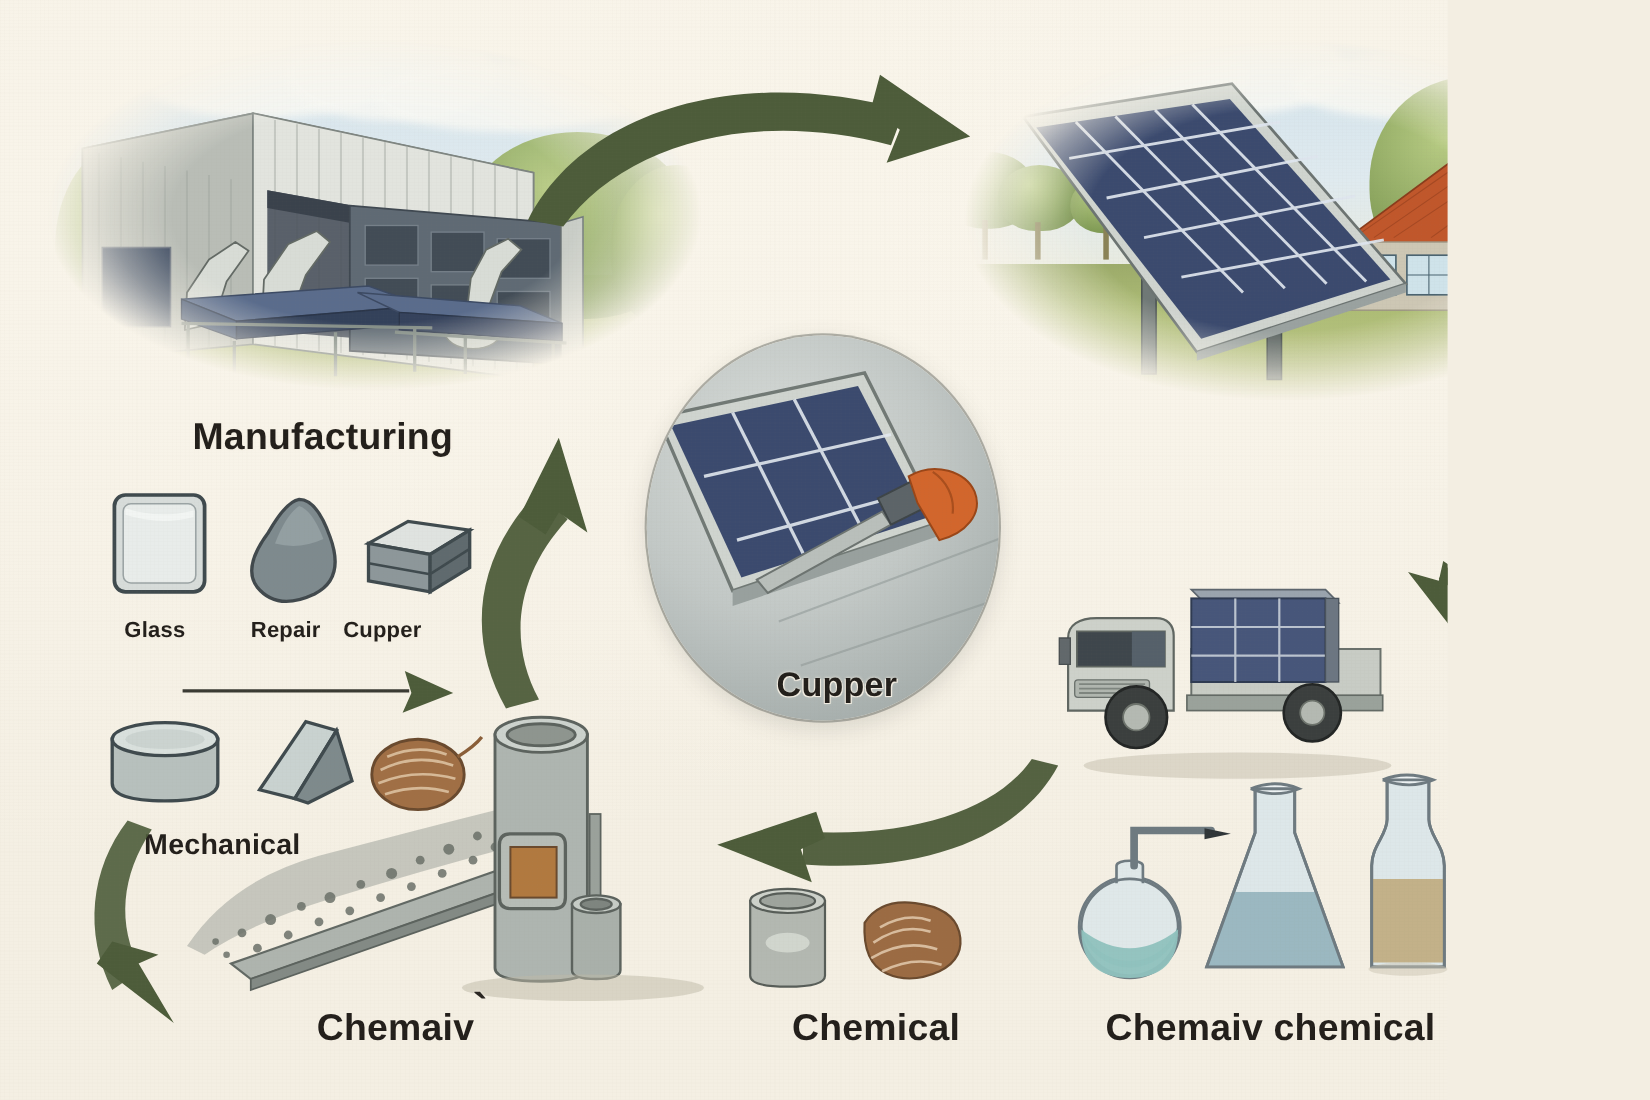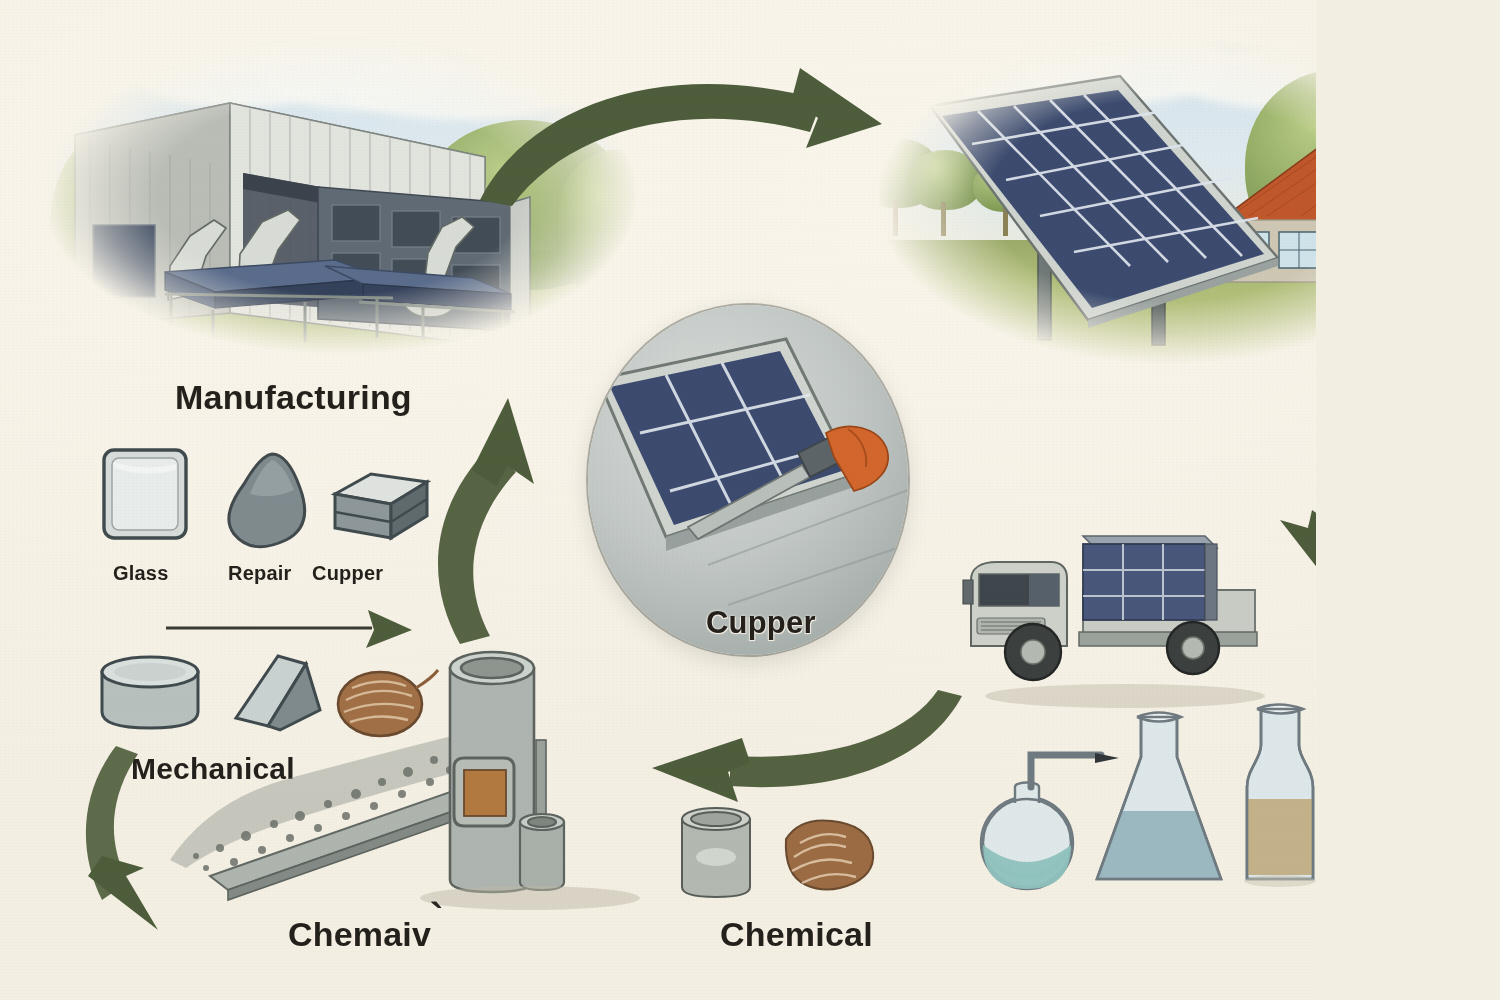--- a/index.html
+++ b/index.html
@@ -34,21 +34,21 @@
     font-weight:bold;
     color:#231f1b;
     white-space:nowrap;
     text-shadow:
       0 0 3px rgba(245,240,228,.95),
       1px 1px 0 rgba(245,240,228,.9),
       -1px 1px 0 rgba(245,240,228,.9);
     letter-spacing:.2px;
   }
   .lbl-big{font-size:34px;}
-  .lbl-mid{font-size:30px;}
+  .lbl-mid{font-size:26px;}
   .lbl-small{font-size:20px;font-weight:bold;}
   .lbl-repair{font-size:31px;}
 
   
   .scene{
     position:absolute;overflow:hidden;
   }
   .scene .inner{position:absolute;inset:0;}
   .oval-mask{
     -webkit-mask-image:radial-gradient(ellipse 48% 46% at 50% 50%, #000 58%, rgba(0,0,0,.55) 76%, rgba(0,0,0,0) 94%);
@@ -301,20 +301,21 @@
 
     <g stroke="#6e7a80" stroke-width="2.6" fill="#dde7e9">
       <path d="M306,14 L344,14 L344,50 C344,64 358,74 358,92 L358,184 L292,184 L292,92 C292,74 306,64 306,50 Z"></path>
       <path d="M302,14 q21,-9 46,0 q-21,9 -46,0" fill="#eef3f4"></path>
     </g>
     <path d="M292,104 L358,104 L358,180 L292,180 Z" fill="#c0ac80" opacity=".92"></path>
     <path d="M306,14 L344,14 L344,50 C344,64 358,74 358,92 L358,184 L292,184 L292,92 C292,74 306,64 306,50 Z" fill="none" stroke="#6e7a80" stroke-width="2.6"></path>
     <ellipse cx="325" cy="186" rx="36" ry="6" fill="#cbc5b4" opacity=".5"></ellipse>
   </svg>
 
+  <div class="label lbl-big" style="left:1005px;top:915px;">Chemaiv chemical</div>
 
   <svg class="abs" style="left:610px;top:690px;" width="370" height="130" viewBox="0 0 370 130">
     <path d="M352,6 C318,70 232,104 120,96 L120,66 C224,72 298,44 328,0 Z" fill="#4d5c3a" opacity=".96"></path>
     <polygon points="132,48 42,78 128,112 118,82 140,72" fill="#4d5c3a"></polygon>
   </svg>
 
   <svg class="abs" style="left:668px;top:795px;" width="230" height="110" viewBox="0 0 230 110">
     <g stroke="#575d58" stroke-width="2" fill="#b3b8b1">
       <path d="M14,24 L14,92 q0,10 34,10 q34,0 34,-10 L82,24 Z"></path>
       <ellipse cx="48" cy="24" rx="34" ry="11" fill="#cdd1ca"></ellipse>

